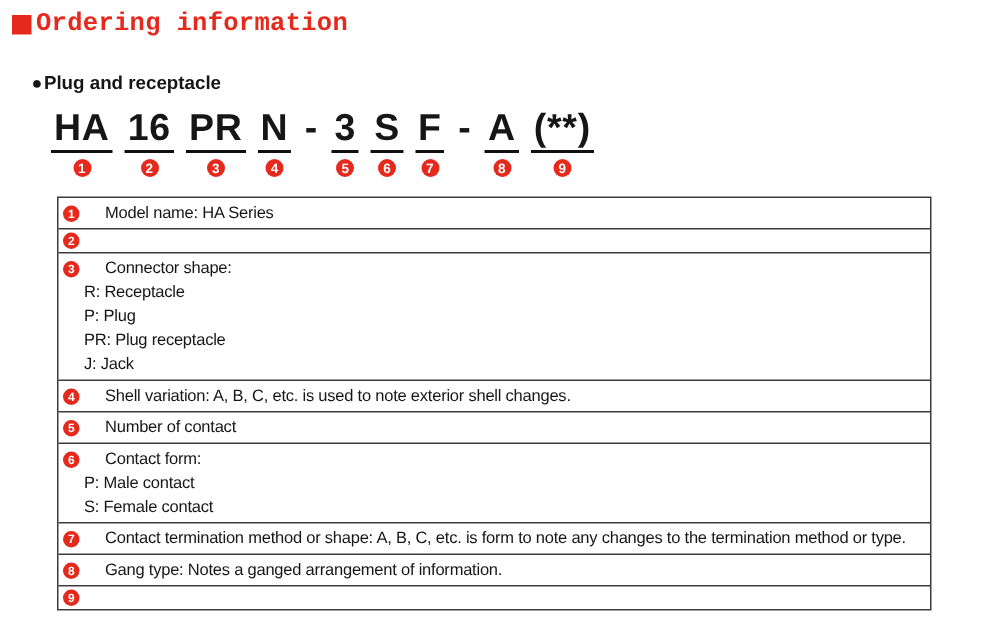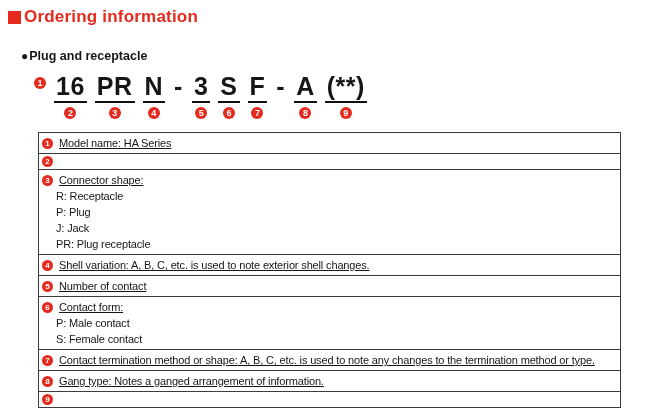--- a/index.html
+++ b/index.html
@@ -14,20 +14,21 @@
     font-family:"Liberation Sans", sans-serif;
     color:var(--ink);
     overflow:hidden;
   }
   .page{position:relative;width:658px;height:417px;}
 
   
   .header{
     display:flex;align-items:center;gap:3px;
     padding:7px 0 0 8px;
+    font-family:Liberation Mono, monospace;
   }
   .red-square{
     width:13px;height:13px;background:var(--red);
     flex:none;
   }
   .header-title{
     color:var(--red);
     font-size:17px;font-weight:bold;
     letter-spacing:0.2px;
   }
@@ -73,21 +74,21 @@
   .trow{
     border-top:1px solid var(--line);
     padding:2px 3px 2px 3px;
   }
   .trow:first-child{border-top:none;}
   .tline{
     font-size:11px;line-height:16px;letter-spacing:-0.15px;
     white-space:nowrap;
   }
   .tline.first{display:flex;align-items:center;}
-  .tline.first .row-text{margin-left:6px;text-decoration:underline;}
+  .tline.first .row-text{margin-left:17px;}
   .tline.sub{padding-left:14px;}
   .num-circle.small{
     width:11px;height:11px;font-size:8px;line-height:11px;margin-top:0;
   }
 </style>
 </head>
 <body>
 
 <div class="page">
 
@@ -96,20 +97,21 @@
     <span class="header-title">Ordering information</span>
   </div>
 
   <div class="section-head">
     <span class="bullet">●</span>
     <span>Plug and receptacle</span>
   </div>
 
   <div class="part-number">
       <div class="seg">
+        <div class="seg-txt">HA</div>
         <div class="num-circle">1</div>
       </div>
       <div class="seg">
         <div class="seg-txt">16</div>
         <div class="num-circle">2</div>
       </div>
       <div class="seg">
         <div class="seg-txt">PR</div>
         <div class="num-circle">3</div>
       </div>
@@ -157,22 +159,22 @@
           <span class="num-circle small">2</span>
         </div>
       </div>
       <div class="trow">
         <div class="tline first">
           <span class="num-circle small">3</span>
           <span class="row-text">Connector shape:</span>
         </div>
         <div class="tline sub">R: Receptacle</div>
         <div class="tline sub">P: Plug</div>
+        <div class="tline sub">PR: Plug receptacle</div>
         <div class="tline sub">J: Jack</div>
-        <div class="tline sub">PR: Plug receptacle</div>
       </div>
       <div class="trow">
         <div class="tline first">
           <span class="num-circle small">4</span>
           <span class="row-text">Shell variation: A, B, C, etc. is used to note exterior shell changes.</span>
         </div>
       </div>
       <div class="trow">
         <div class="tline first">
           <span class="num-circle small">5</span>
@@ -183,21 +185,21 @@
         <div class="tline first">
           <span class="num-circle small">6</span>
           <span class="row-text">Contact form:</span>
         </div>
         <div class="tline sub">P: Male contact</div>
         <div class="tline sub">S: Female contact</div>
       </div>
       <div class="trow">
         <div class="tline first">
           <span class="num-circle small">7</span>
-          <span class="row-text">Contact termination method or shape: A, B, C, etc. is used to note any changes to the termination method or type.</span>
+          <span class="row-text">Contact termination method or shape: A, B, C, etc. is form to note any changes to the termination method or type.</span>
         </div>
       </div>
       <div class="trow">
         <div class="tline first">
           <span class="num-circle small">8</span>
           <span class="row-text">Gang type: Notes a ganged arrangement of information.</span>
         </div>
       </div>
       <div class="trow">
         <div class="tline first">

